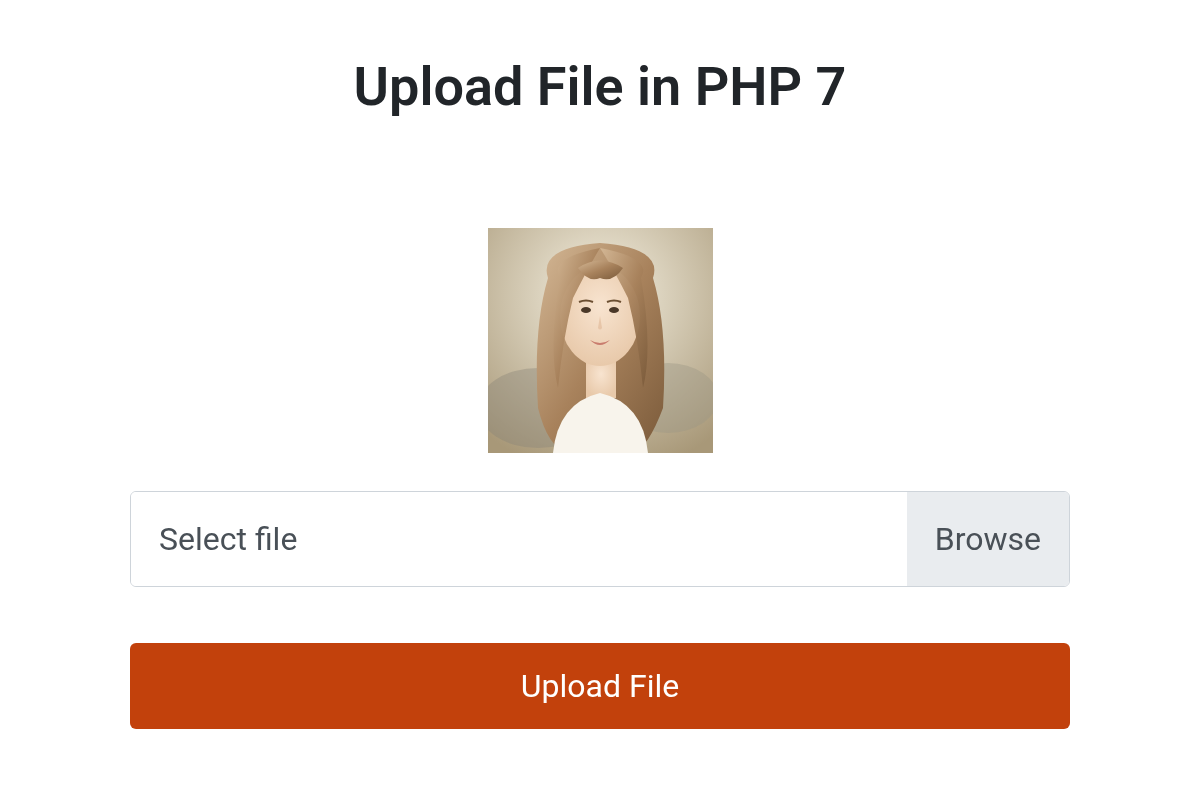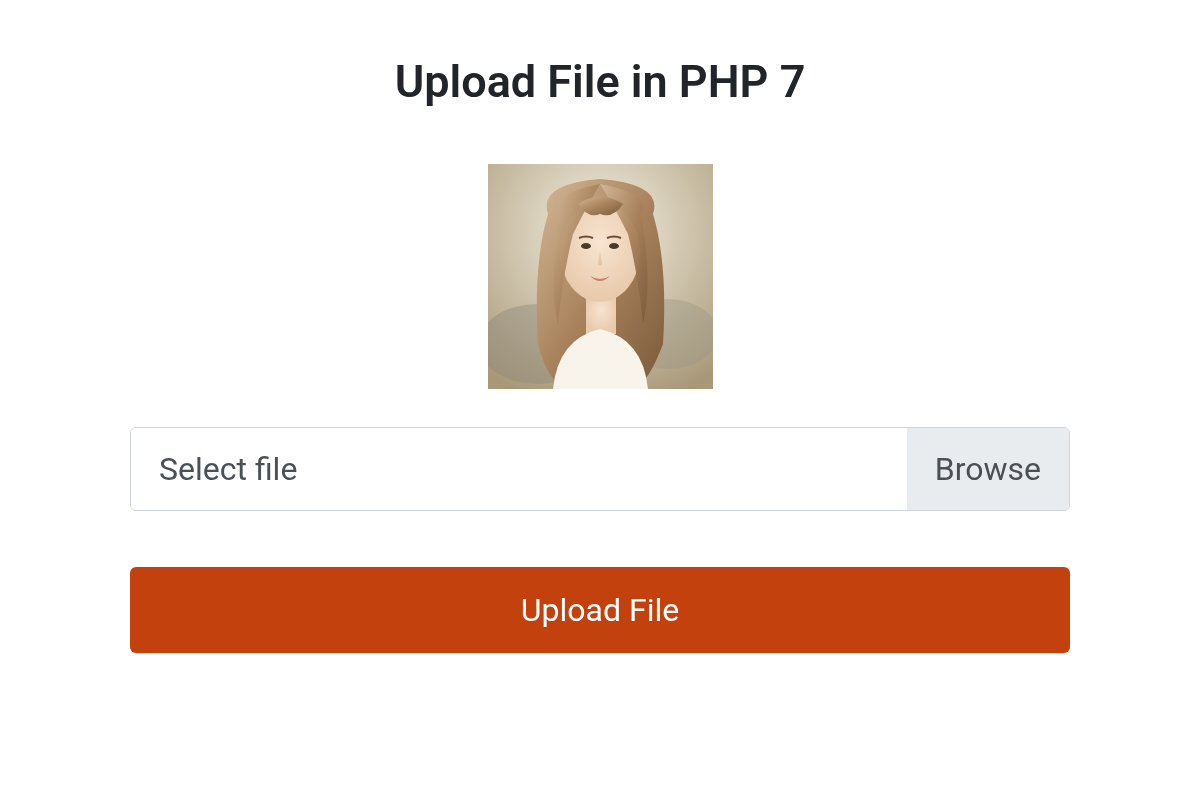--- a/index.html
+++ b/index.html
@@ -11,25 +11,25 @@
       font-family: -apple-system, BlinkMacSystemFont, "Segoe UI", Roboto, "Helvetica Neue", Arial, sans-serif;
       background: #ffffff;
       width: 1200px;
       height: 807px;
       display: flex;
       flex-direction: column;
       align-items: center;
       padding-top: 55px;
     }
     .page-title {
-      font-size: 45px;
+      font-size: 54px;
       font-weight: 600;
       color: #212529;
       text-align: left;
-      margin-bottom: 56px;
+      margin-bottom: 110px;
     }
     .preview-image {
       width: 225px;
       height: 225px;
       margin-bottom: 38px;
       background: #c8b896;
       position: relative;
       overflow: hidden;
     }
     .preview-image svg {
@@ -39,21 +39,21 @@
     }
     .form-container {
       width: 940px;
       display: flex;
       flex-direction: column;
       gap: 56px;
     }
     .file-input-group {
       display: flex;
       width: 100%;
-      height: 84px;
+      height: 96px;
       border: 1px solid #ced4da;
       border-radius: 6px;
       overflow: hidden;
     }
     .file-input-text {
       flex: 1;
       display: flex;
       align-items: center;
       padding: 0 28px;
       font-size: 32px;

